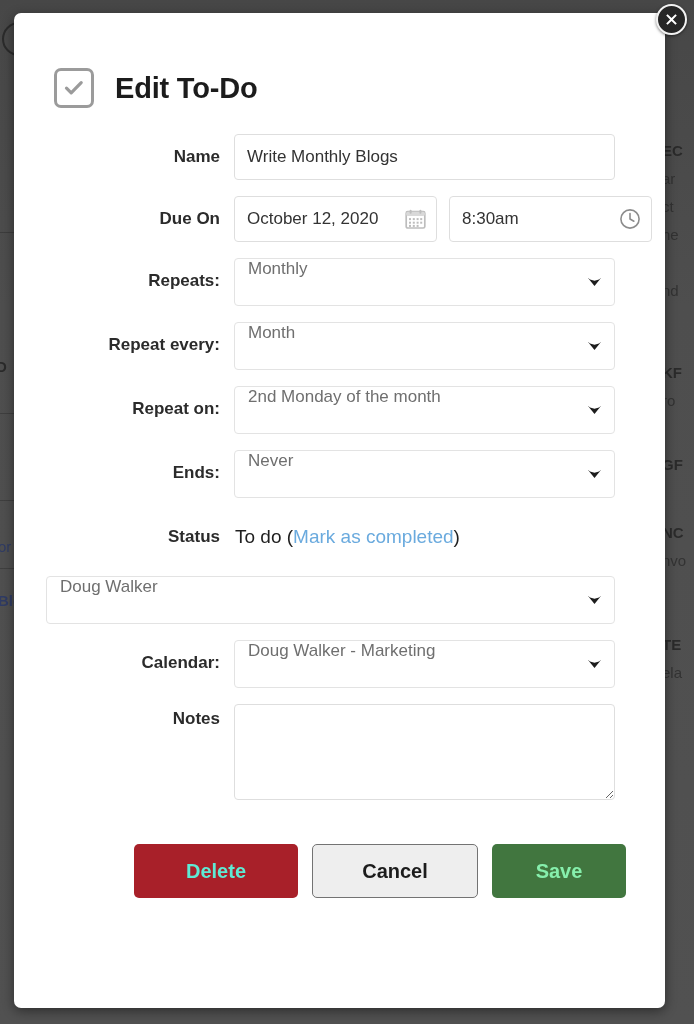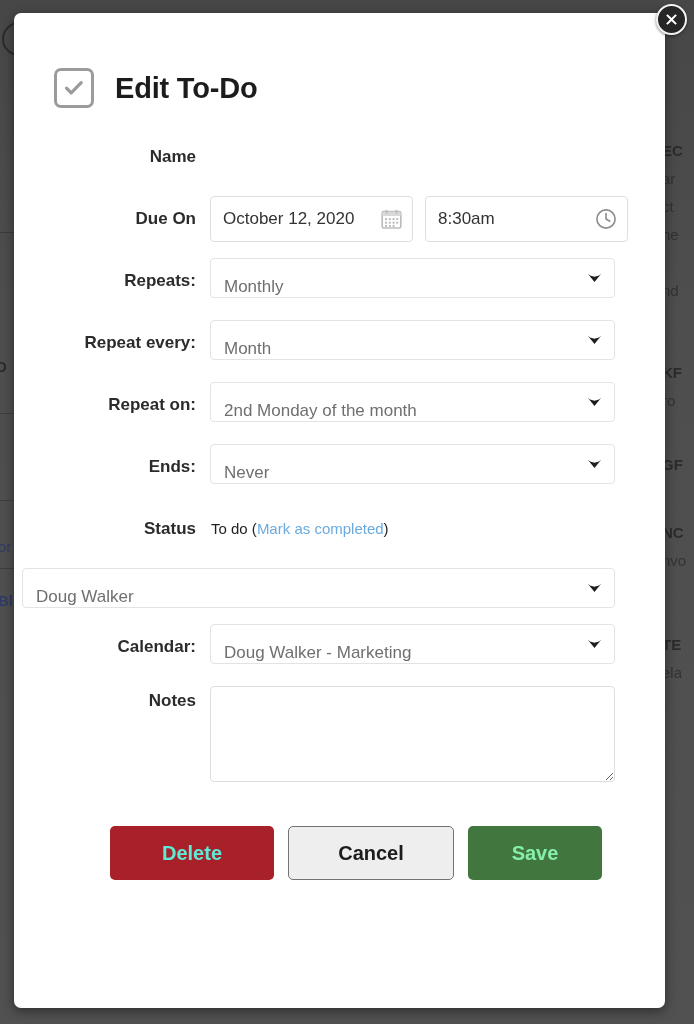--- a/index.html
+++ b/index.html
@@ -110,21 +110,22 @@
   .modal-title {
     font-size: 29px;
     font-weight: bold;
     color: #1c1c1c;
     margin-left: 21px;
     letter-spacing: -.2px;
   }
 
   
   .form {
-    padding: 26px 0 0 8px;
+    padding: 26px 0 0 16px;
+    margin-left: 16px;
   }
   .row {
     display: flex;
     align-items: flex-start;
     margin-bottom: 16px;
   }
   .row .label {
     width: 188px;
     flex: 0 0 188px;
     text-align: right;
@@ -171,44 +172,44 @@
     top: 50%;
     transform: translateY(-50%);
     pointer-events: none;
     line-height: 0;
   }
 
   
   .select {
     position: relative;
     width: 100%;
-    height: 40px;
+    height: 48px;
     box-sizing: border-box;
     border: 1px solid #e3e3e3;
     border-radius: 4px;
     background: #fff;
     display: flex;
-    align-items: flex-end;
+    align-items: flex-start;
     padding: 0 34px 0 13px;
     font-size: 17px;
     color: #6f6f6f;
     cursor: pointer;
     user-select: none;
   }
   .caret {
     position: absolute;
     right: 12px;
     top: 50%;
     transform: translateY(-50%);
     line-height: 0;
   }
 
   
   .status-text {
-    font-size: 15px;
+    font-size: 19px;
     color: #1f1f1f;
     line-height: 46px;
     padding-left: 1px;
   }
   .status-text a {
     color: #6aaade;
     text-decoration: none;
     cursor: pointer;
   }
 
@@ -316,20 +317,23 @@
           <path d="M4.5 12.2 L9.2 16.8 L19.2 6.6" fill="none" stroke="#9b9b9b" stroke-width="3.2" stroke-linecap="round" stroke-linejoin="round"></path>
         </svg>
       </span>
       <span class="modal-title">Edit To-Do</span>
     </div>
 
     <div class="form">
 
       <div class="row">
         <div class="label">Name</div>
+        <div class="field">
+          <input class="textbox" type="text" value="Write Monthly Blogs" style="">
+        </div>
       </div>
 
       <div class="row">
         <div class="label">Due On</div>
         <div class="field pair">
           <span class="inp-wrap date">
             <input class="textbox" type="text" value="October 12, 2020" style="">
             <span class="inp-icon">
               <svg width="21" height="21" viewBox="0 0 21 21">
                 <rect x="1.2" y="3.2" width="18.6" height="16.3" rx="1.6" fill="none" stroke="#bdbdbd" stroke-width="1.7"></rect>

